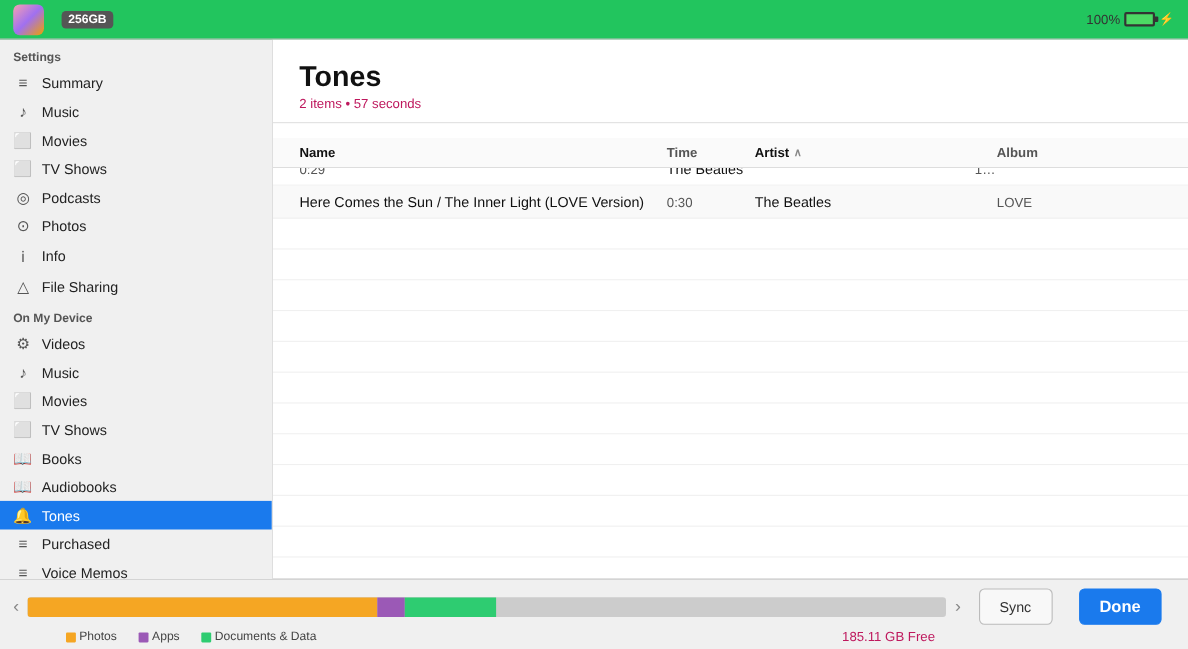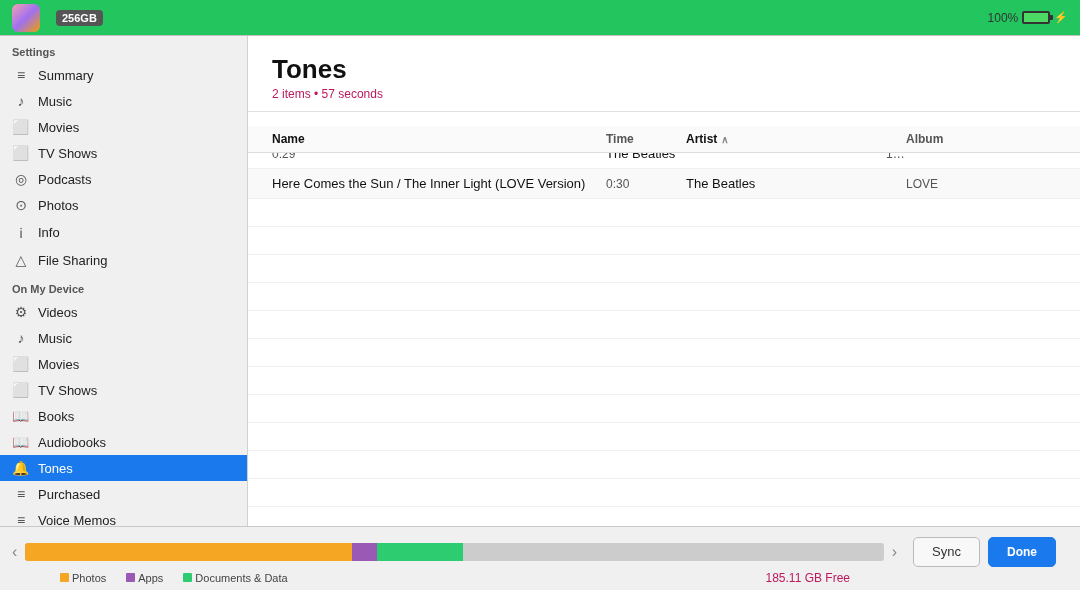--- a/index.html
+++ b/index.html
@@ -230,21 +230,21 @@
       background: #f8f8f8;
       font-size: 13px;
       cursor: pointer;
       color: #333;
     }
     #done-btn {
       padding: 7px 18px;
       border: 1px solid #1a7aed;
       border-radius: 5px;
       background: #1a7aed;
-      font-size: 12px;
+      font-size: 15px;
       cursor: pointer;
       color: #fff;
       font-weight: 600;
     }
 
     
     #bottom-combined {
       height: 64px;
       background: #f0f0f0;
       border-top: 1px solid #c8c8c8;
@@ -429,21 +429,21 @@
 
 <div id="bottom-combined">
   <div id="storage-row">
     <span id="scroll-left">‹</span>
     <div id="storage-bar-outer">
       <div class="seg" style="background:#f5a623; flex:0 0 38%;"></div>
       <div class="seg" style="background:#9b59b6; flex:0 0 3%;"></div>
       <div class="seg" style="background:#2ecc71; flex:0 0 10%;"></div>
     </div>
     <span id="scroll-right">›</span>
-    <div id="btns-row" style="margin-left:auto; display:flex; gap:8px;">
+    <div id="btns-row" style="margin-left:auto; display:flex; gap:24px;">
       <button id="sync-btn">Sync</button>
       <button id="done-btn">Done</button>
     </div>
   </div>
   <div id="info-labels-row">
     <span class="lbl">
       <span class="lbl-dot" style="background:#f5a623;"></span>
       <span>Photos</span>
     </span>
     <span style="flex:0 0 20px;"></span>

